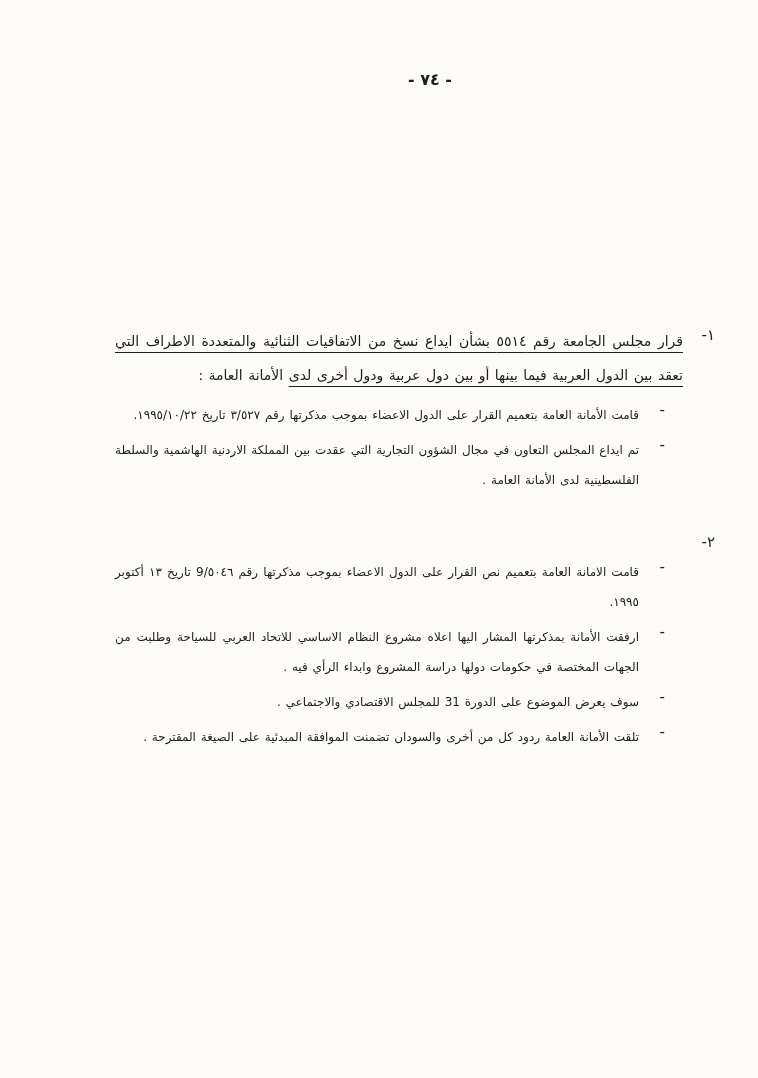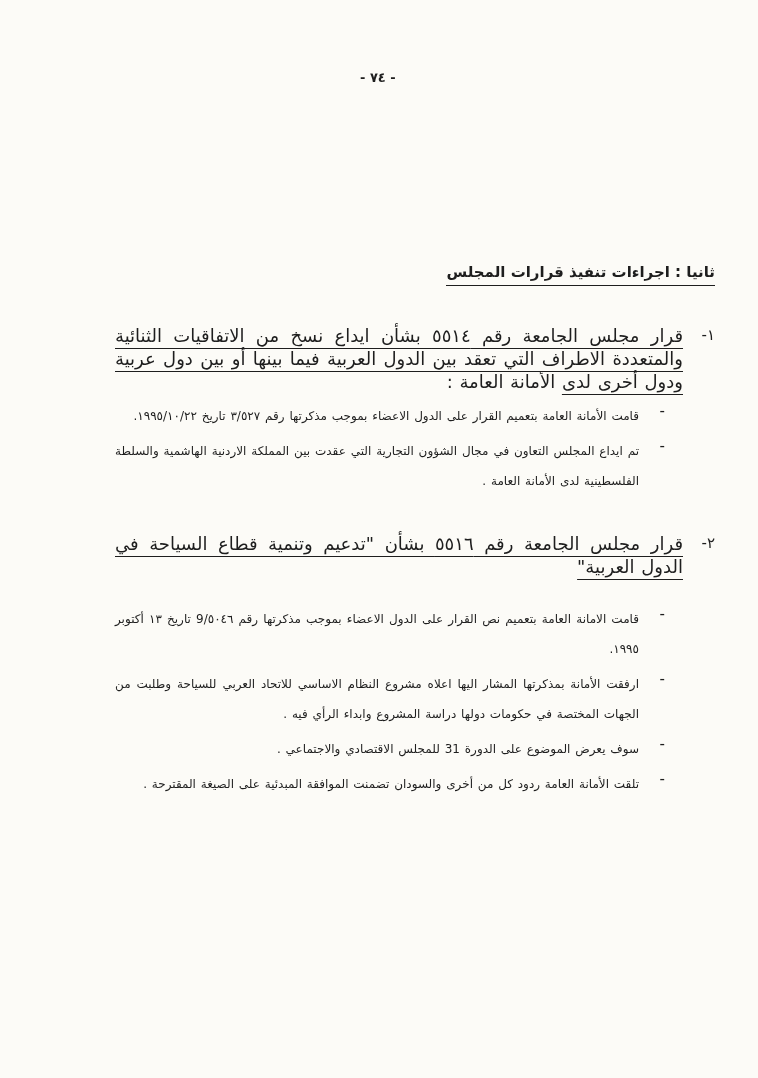--- a/index.html
+++ b/index.html
@@ -15,22 +15,22 @@
     width: 758px;
     height: 1078px;
     overflow: hidden;
     background: #fcfbf7;
   }
   .page-number {
     position: absolute;
     top: 70px;
     right: 258px;
     width: 140px;
-    text-align: left;
-    font-size: 13px;
+    text-align: center;
+    font-size: 16px;
     font-weight: bold;
     letter-spacing: 1px;
     direction: rtl;
   }
   .heading {
     position: absolute;
     top: 263px;
     right: 43px;
     font-size: 15px;
     font-weight: bold;
@@ -46,22 +46,22 @@
   .item { display: flex; }
   .item-2 { margin-top: 36px; }
   .item-number {
     flex: 0 0 32px;
     width: 32px;
     font-size: 15px;
     padding-top: 2px;
   }
   .item-body { flex: 1; min-width: 0; }
   .item-title {
-    font-size: 18px;
-    line-height: 23px;
+    font-size: 14px;
+    line-height: 34px;
     text-align: justify;
     text-align-last: right;
     word-spacing: 1px;
   }
   .underlined {
     text-decoration: underline;
     text-decoration-thickness: 1.3px;
     text-underline-offset: 6px;
   }
   .bullets { margin-top: 8px; }
@@ -86,21 +86,20 @@
     word-spacing: 1px;
   }
 </style>
 </head>
 <body>
 
 <div class="sheet">
 
   <div class="page-number">- ٧٤ -</div>
 
-  <div class="heading">ثانيا : اجراءات تنفيذ قرارات المجلس</div>
 
   <div class="content">
 
     <div class="item item-1">
       <div class="item-number">١-</div>
       <div class="item-body">
         <p class="item-title"><span class="underlined">قرار مجلس الجامعة رقم ٥٥١٤ بشأن ايداع نسخ من الاتفاقيات الثنائية والمتعددة الاطراف التي تعقد بين الدول العربية فيما بينها أو بين دول عربية ودول أخرى لدى</span> <span>الأمانة العامة :</span></p>
         <div class="bullets">
           <div class="bullet">
             <span class="dash">-</span>
@@ -110,21 +109,20 @@
             <span class="dash">-</span>
             <p class="bullet-text">تم ايداع المجلس التعاون في مجال الشؤون التجارية التي عقدت بين المملكة الاردنية الهاشمية والسلطة الفلسطينية لدى الأمانة العامة .</p>
           </div>
         </div>
       </div>
     </div>
 
     <div class="item item-2">
       <div class="item-number">٢-</div>
       <div class="item-body">
-        <p class="item-title"><span class="underlined">قرار مجلس الجامعة رقم ٥٥١٦ بشأن "تدعيم وتنمية قطاع السياحة في الدول العربية"</span> <span></span></p>
         <div class="bullets spaced">
           <div class="bullet">
             <span class="dash">-</span>
             <p class="bullet-text">قامت الامانة العامة بتعميم نص القرار على الدول الاعضاء بموجب مذكرتها رقم 9/٥٠٤٦ تاريخ ١٣ أكتوبر ١٩٩٥.</p>
           </div>
           <div class="bullet">
             <span class="dash">-</span>
             <p class="bullet-text">ارفقت الأمانة بمذكرتها المشار اليها اعلاه مشروع النظام الاساسي للاتحاد العربي للسياحة وطلبت من الجهات المختصة في حكومات دولها دراسة المشروع وابداء الرأي فيه .</p>
           </div>
           <div class="bullet">

